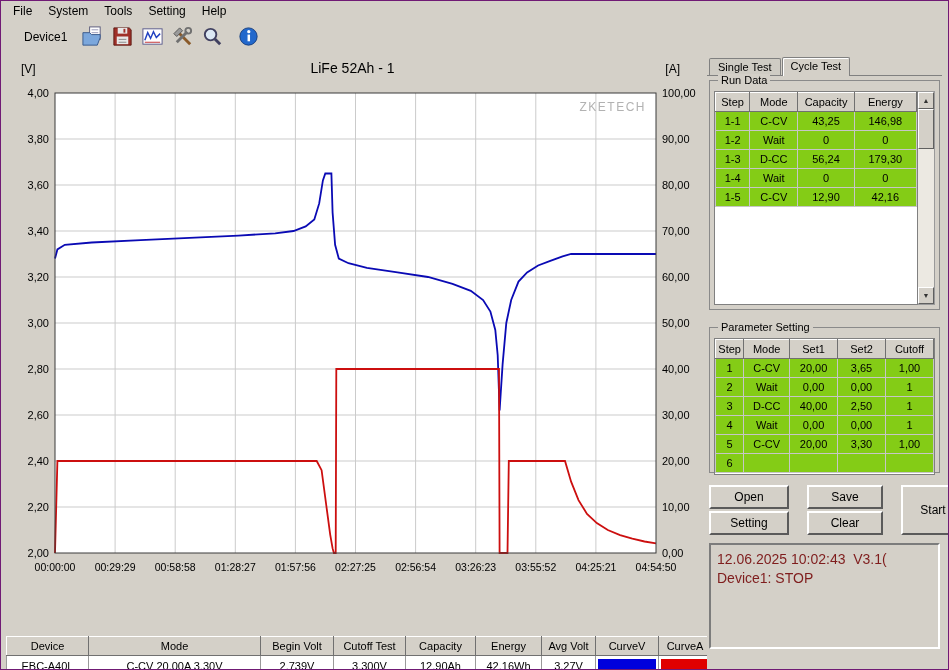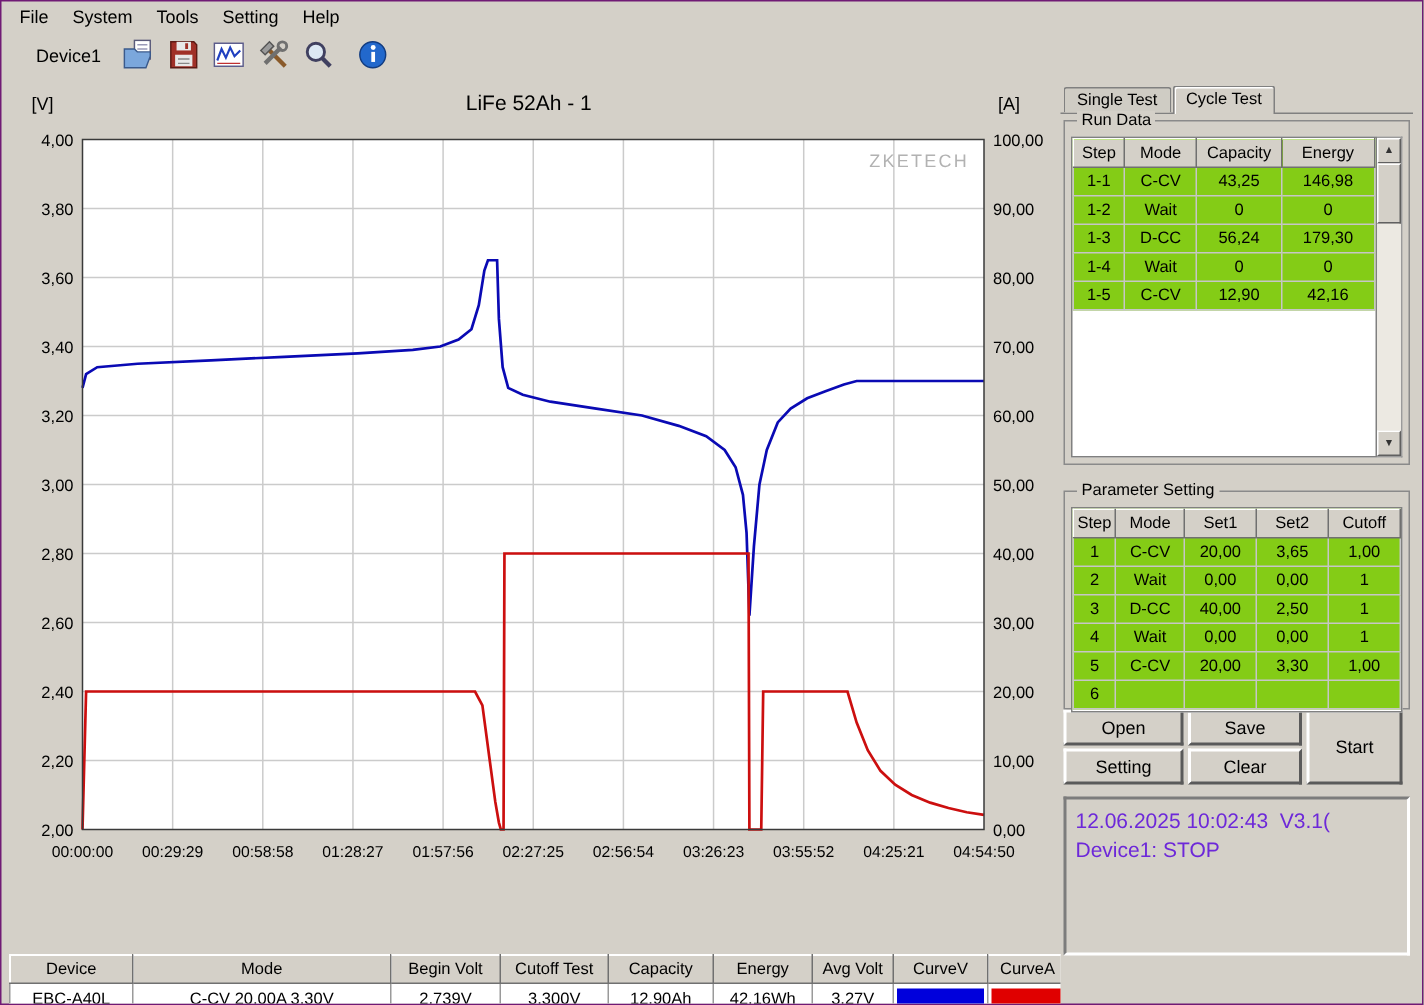--- a/index.html
+++ b/index.html
@@ -41,21 +41,21 @@
   .sb-thumb{position:absolute;left:0;top:0;width:100%;height:40px;background:#d4d0c8;
     border:1px solid;border-color:#fff #606060 #606060 #fff;box-sizing:border-box;}
   table.grid{border-collapse:collapse;table-layout:fixed;width:100%;font-size:11px;background:#84cc16;}
   table.grid th{background:#d4d0c8;font-weight:normal;border:1px solid;border-color:#fff #707070 #707070 #fff;
     height:18px;padding:0 1px;overflow:hidden;white-space:nowrap;}
   table.grid td{border:1px solid #c6c6c6;text-align:center;height:18px;padding:0 1px;
     overflow:hidden;white-space:nowrap;}
   .param-white{background:#fff;border:1px solid #808080;height:135px;overflow:hidden;}
   
   .btn-grid{display:grid;grid-template-columns:80px 76px 64px;grid-template-rows:24px 24px;
-    gap:2px 3px;margin:0 2px 0 2px;}
+    gap:2px 18px;margin:12px 2px 0 2px;}
   .btn{background:#d4d0c8;border:2px solid;border-color:#ffffff #5a5a5a #5a5a5a #ffffff;
     font-size:12px;font-family:"Liberation Sans",sans-serif;padding:0;cursor:default;}
   .btn-start{grid-column:3;grid-row:1/3;}
   
   .status-box{margin:8px 2px 0 2px;height:106px;box-sizing:border-box;
     border:2px solid;border-color:#7c7c7c #ffffff #ffffff #7c7c7c;background:#d4d0c8;
     padding:5px 6px;font-size:14px;line-height:19px;overflow:hidden;}
   .status-box div{white-space:pre;overflow:hidden;}
   
   .bottom-wrap{position:absolute;left:5px;top:635px;width:701px;height:41px;overflow:hidden;}
@@ -344,21 +344,21 @@
     </div>
 
     <div class="btn-grid">
       <button class="btn">Open</button>
       <button class="btn">Save</button>
       <button class="btn btn-start">Start</button>
       <button class="btn">Setting</button>
       <button class="btn">Clear</button>
     </div>
 
-    <div class="status-box" style="color: #6d28d9;">
+    <div class="status-box" style="color: #7f1d1d;">
       <div>12.06.2025 10:02:43  V3.1(</div>
       <div>Device1: STOP</div>
     </div>
   </div>
 
   <div class="bottom-wrap">
     <table class="bottom">
       <colgroup>
         <col style="width:82px">
           <col style="width:172px">

